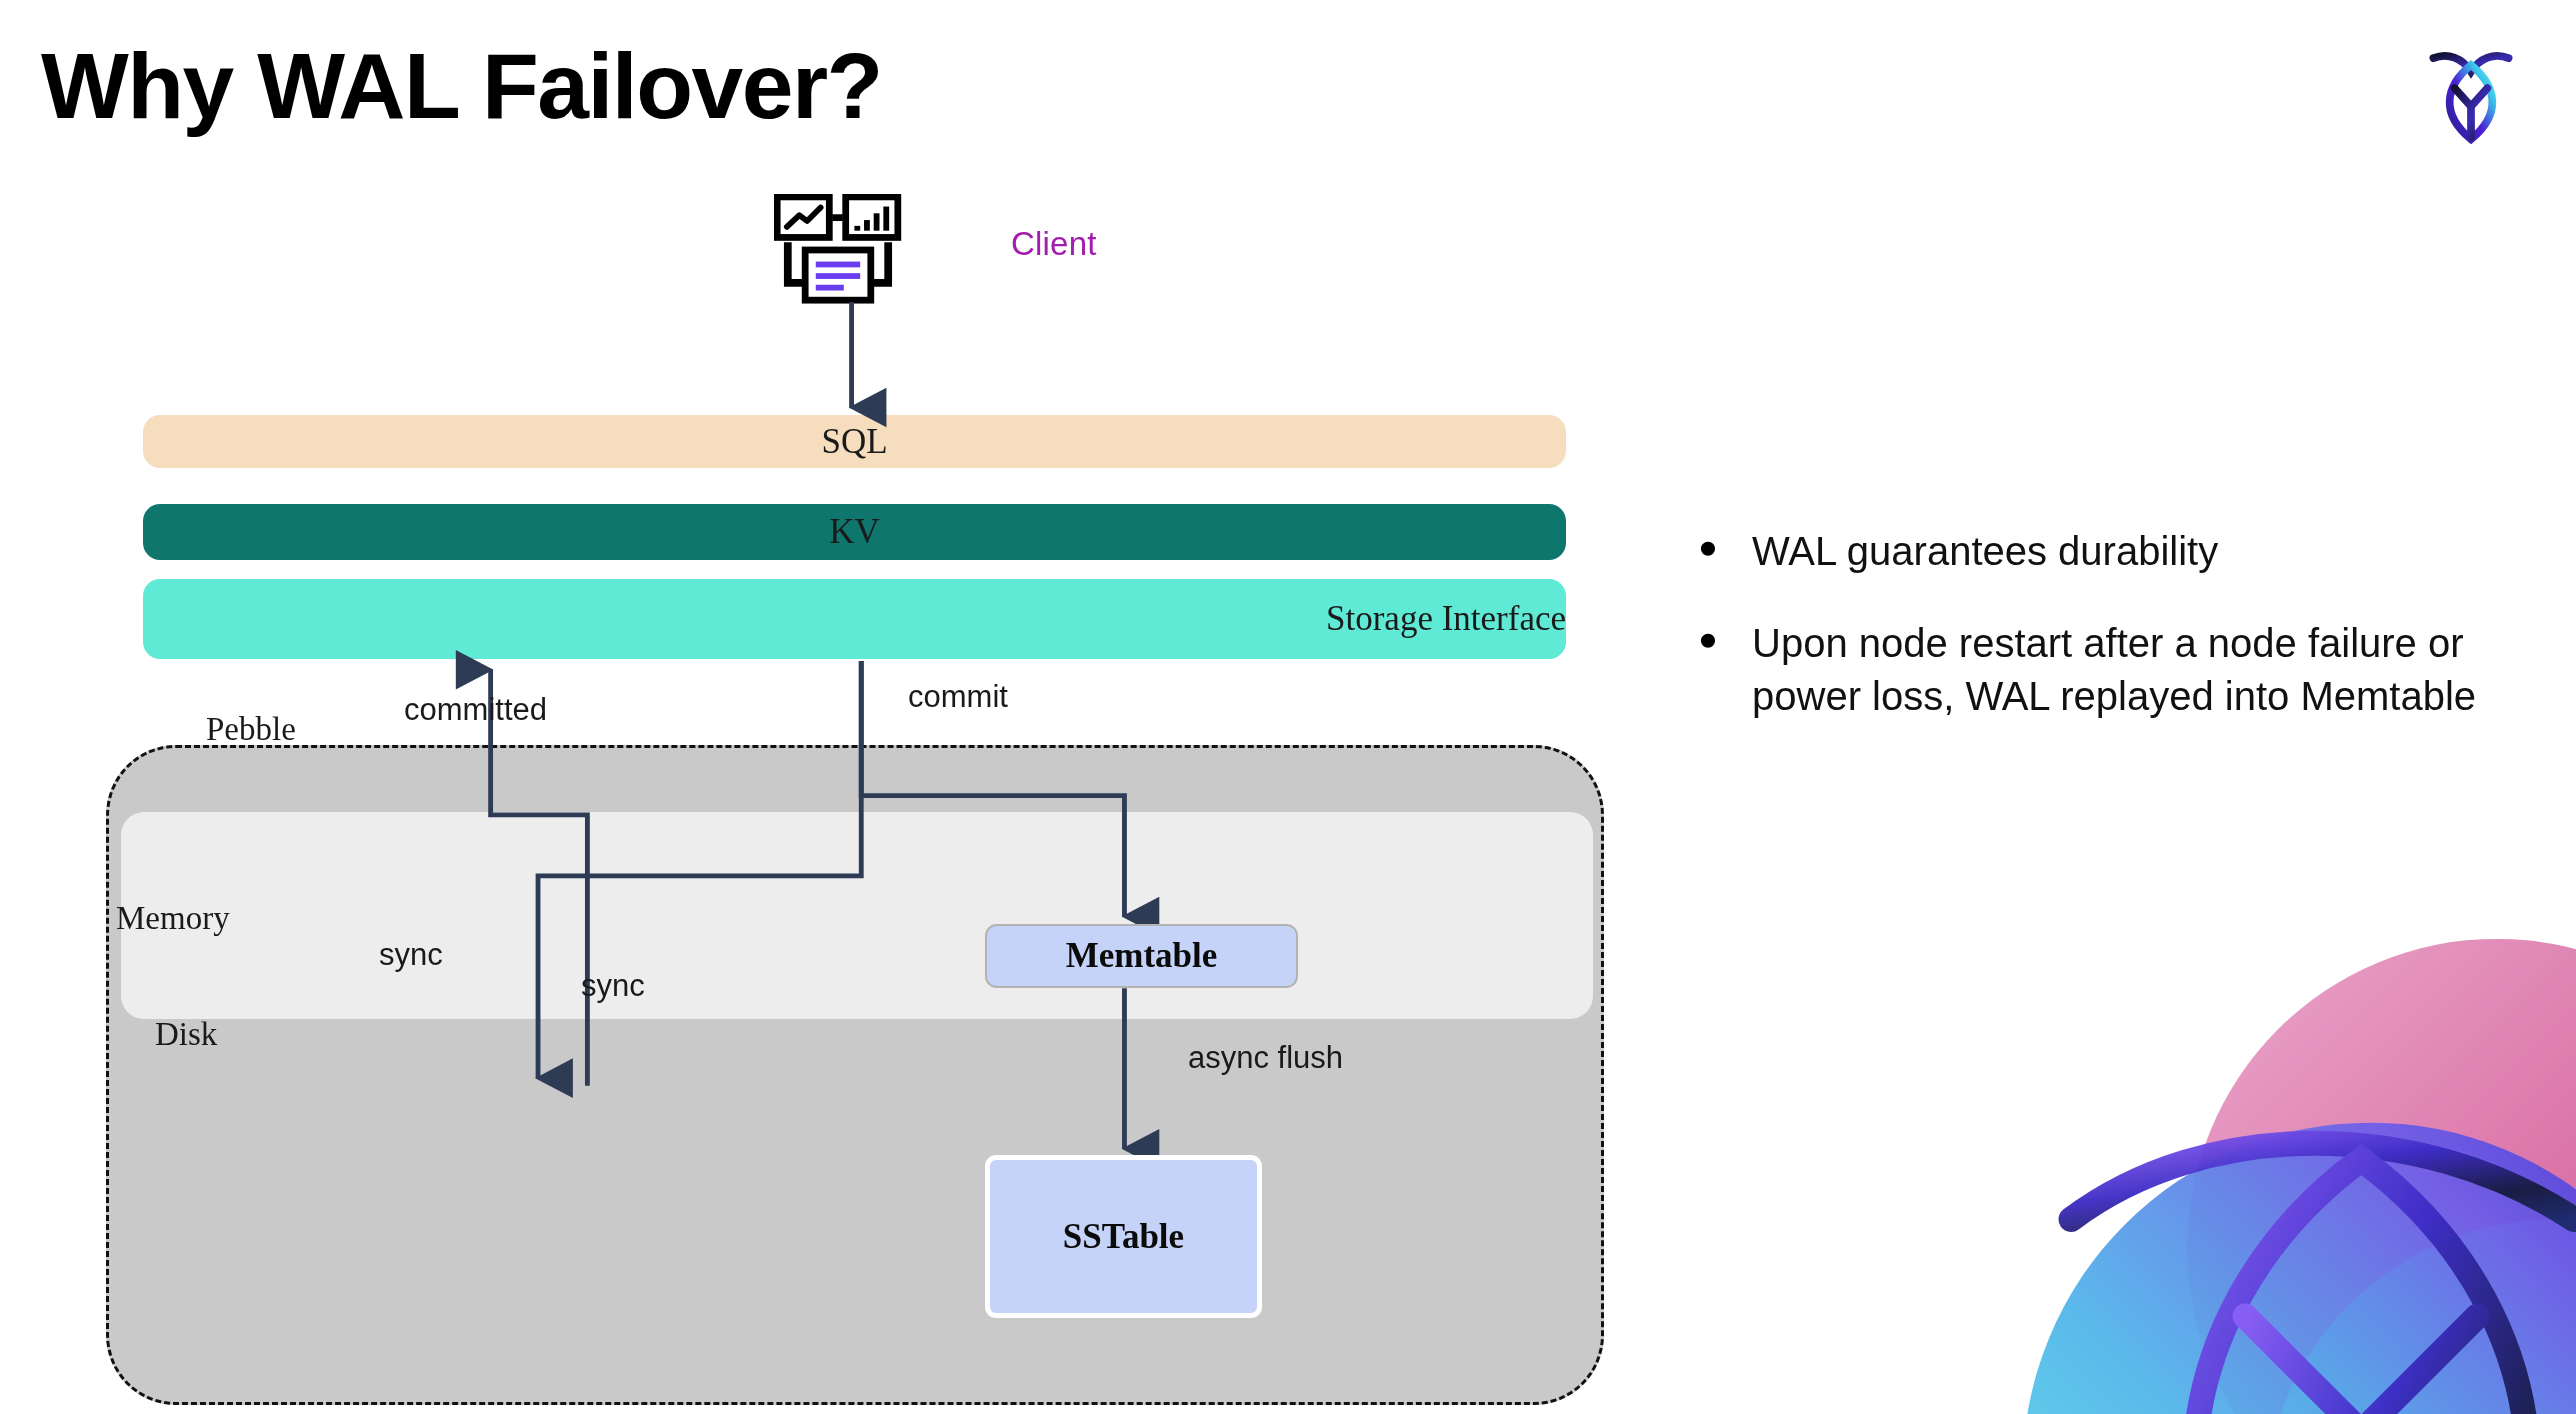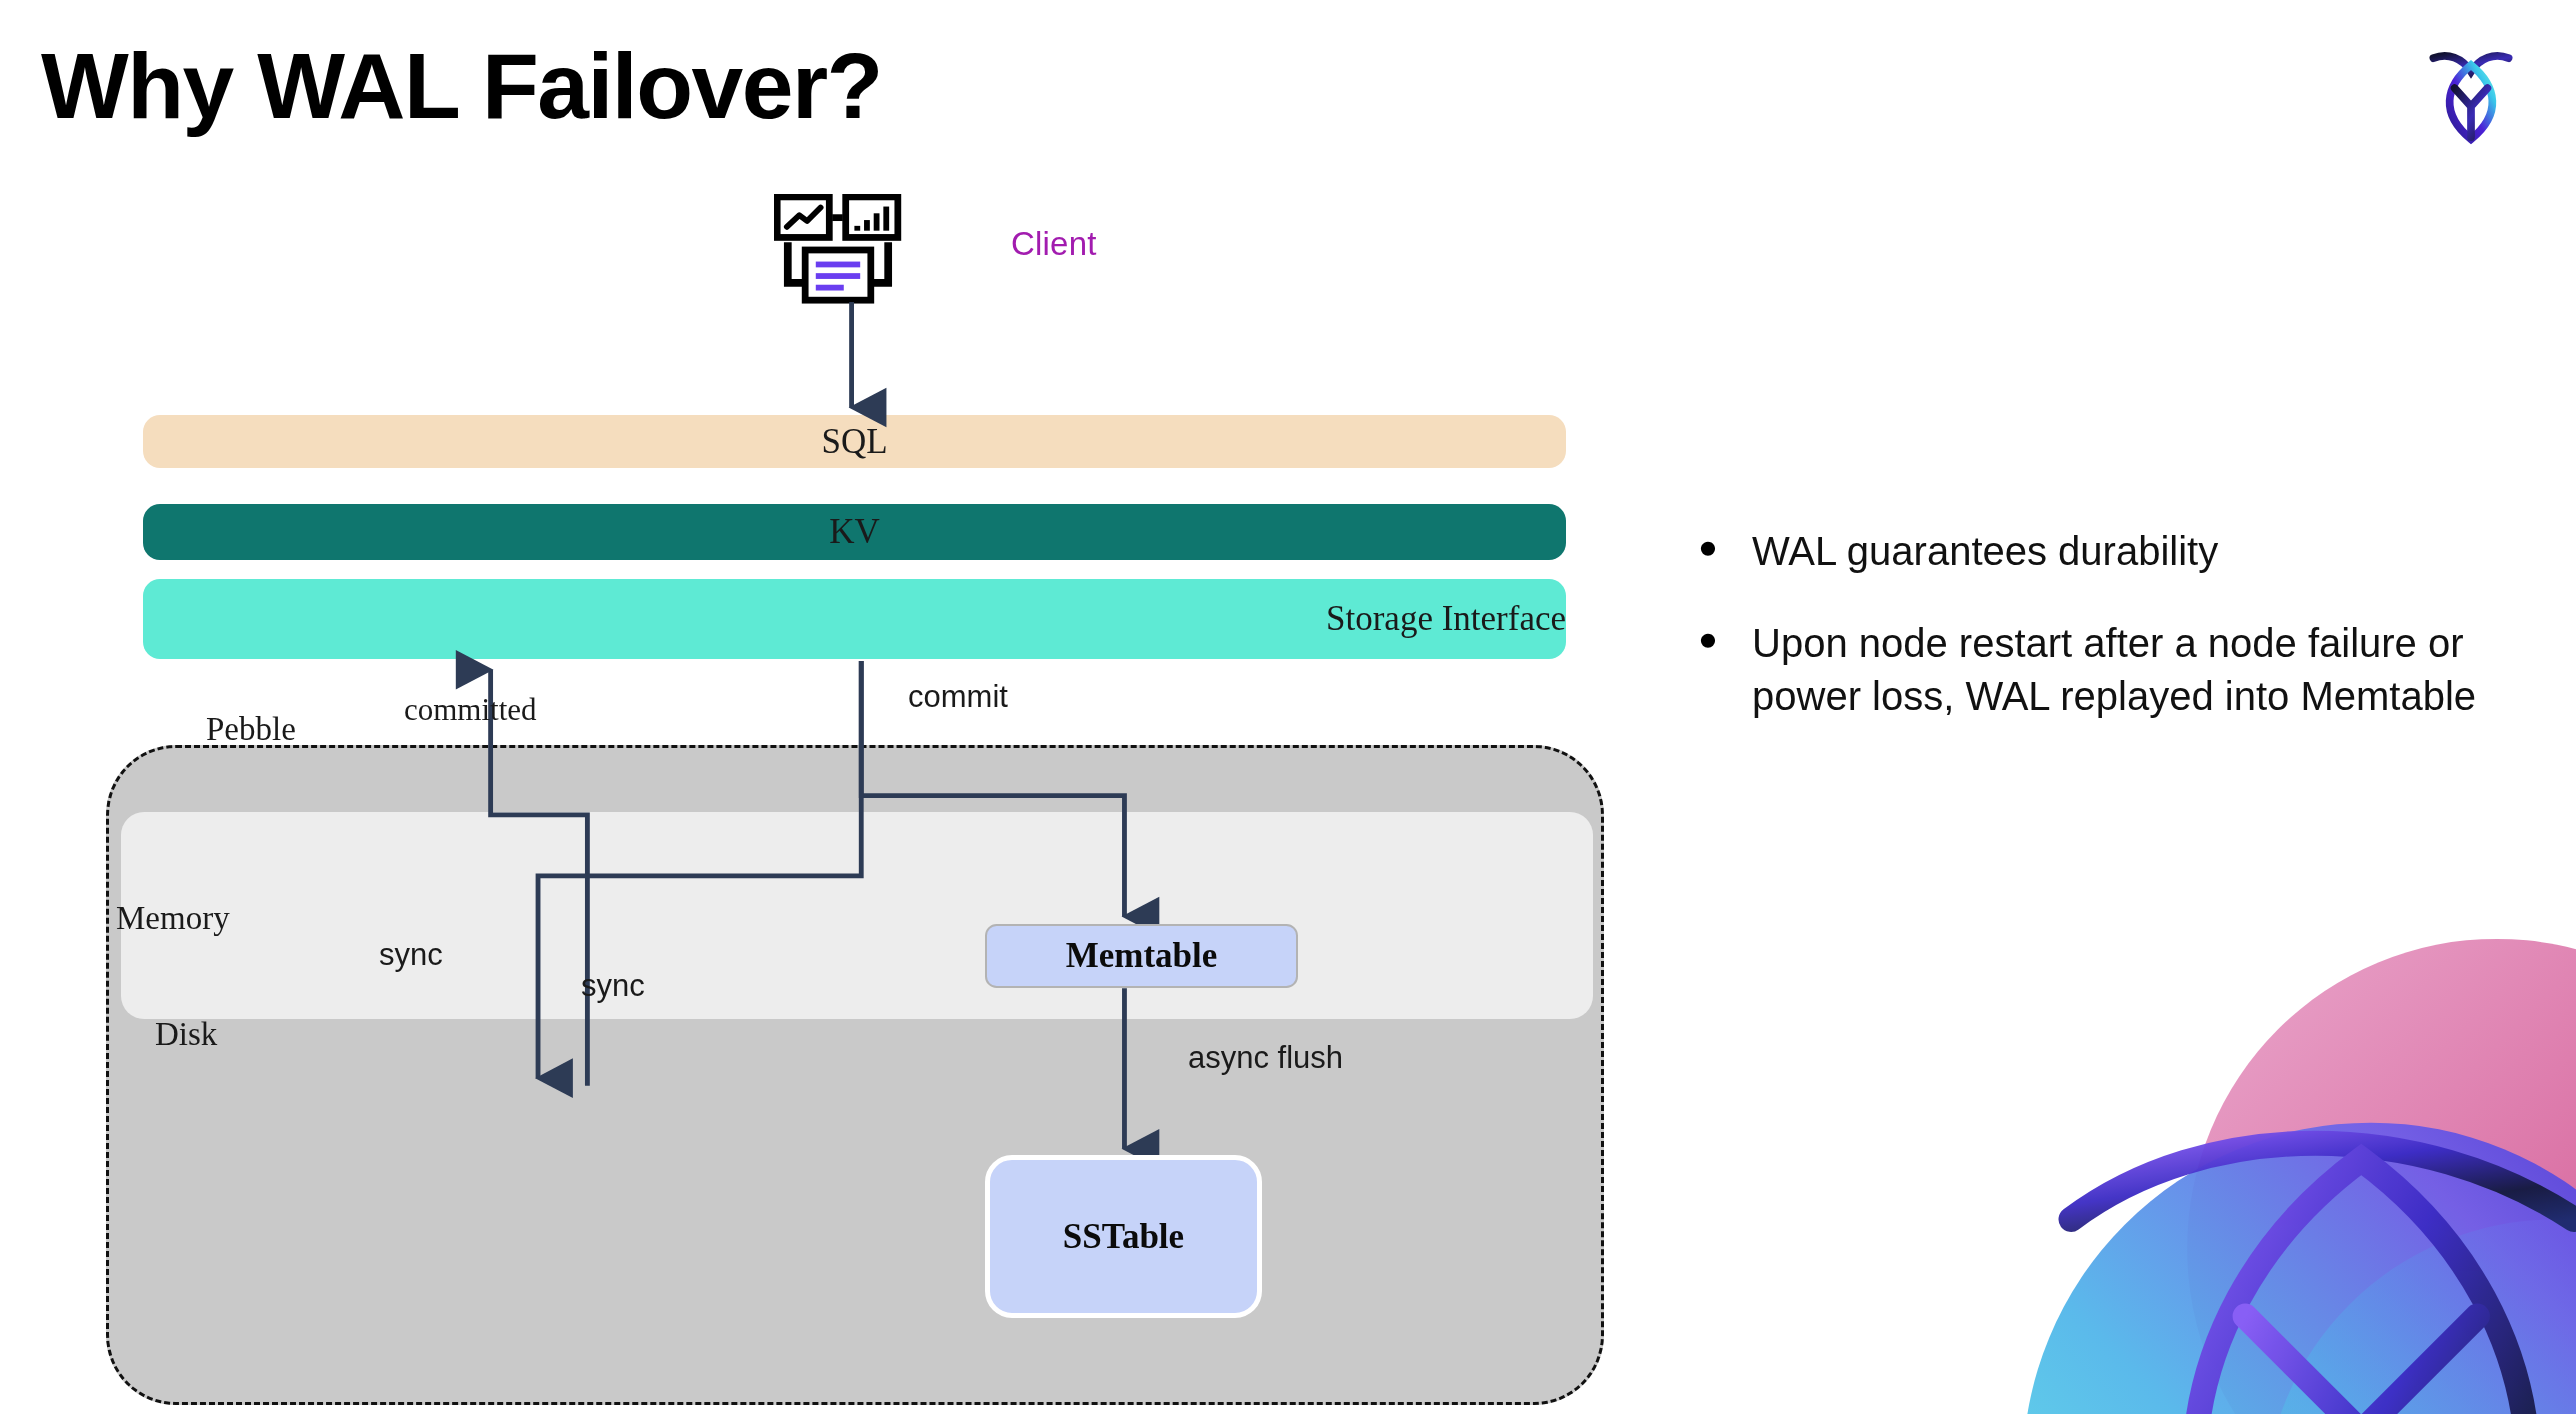--- a/index.html
+++ b/index.html
@@ -66,28 +66,28 @@
   .node-box{
     position:absolute;display:flex;align-items:center;justify-content:center;
     background:#c6d3f9;font-family:"Liberation Serif", serif;
     font-weight:bold;font-size:35px;color:#0b0b0b;box-sizing:border-box;
   }
   #node-memtable{left:985px;top:924px;width:313px;height:64px;
                  border:2.9px solid #b3b3b3;border-radius:11.6px;}
   #node-wal{left:443px;top:1086px;width:186px;height:170px;
             border:5.8px solid #ffffff;border-radius:25px;}
   #node-sstable{left:985px;top:1155px;width:277px;height:163px;
-                border:5.8px solid #ffffff;border-radius:27px;}
+                border:5.8px solid #ffffff;border-radius:11px;}
 
   
   .edge-label{
     position:absolute;font-family:"Liberation Sans", sans-serif;
     font-size:31px;color:#1a1a1a;white-space:nowrap;
   }
-  #label-committed{left:404px;top:692px;font-family:Liberation Serif, serif;}
+  #label-committed{left:404px;top:692px;}
   #label-commit{left:908px;top:679px;}
   #label-sync-left{left:379px;top:937px;}
   #label-sync-right{left:581px;top:968px;}
   #label-async-flush{left:1188px;top:1040px;}
 
   
   #edges-svg{position:absolute;left:0;top:0;width:2576px;height:1415px;
              pointer-events:none;}
 
   

